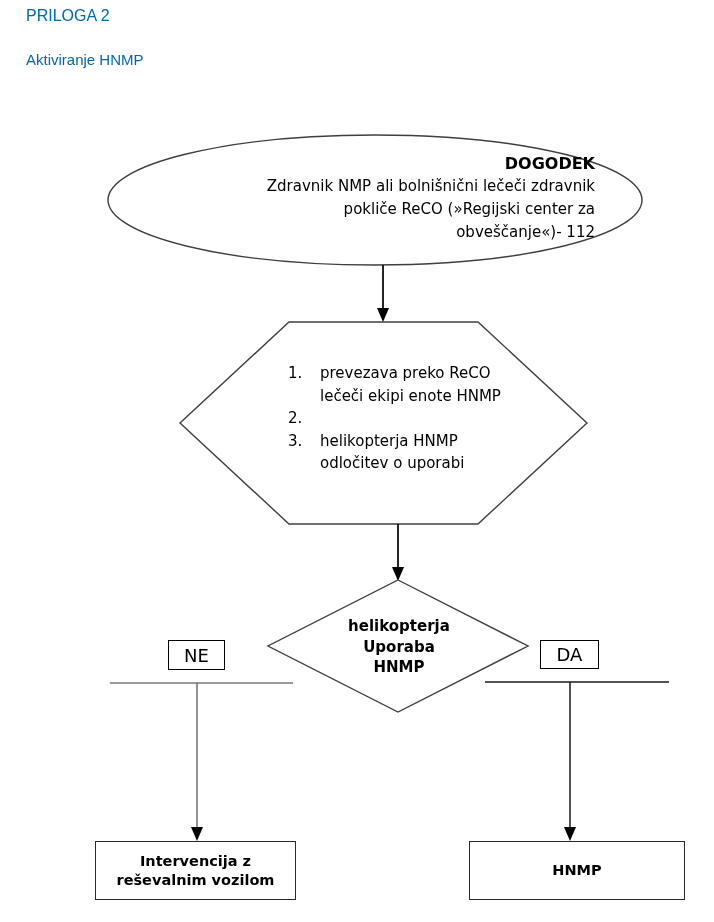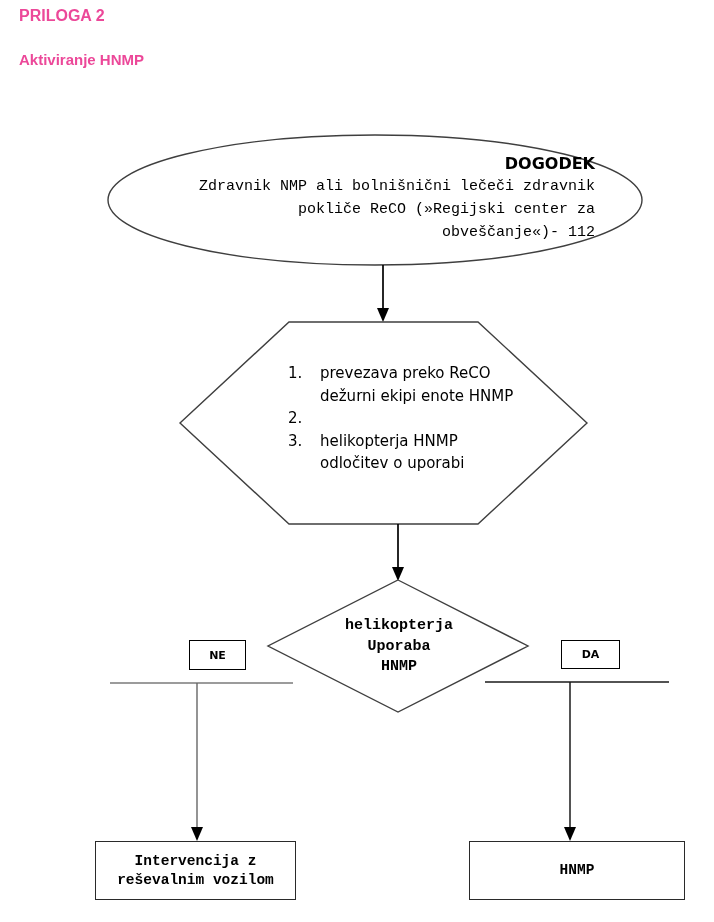--- a/index.html
+++ b/index.html
@@ -7,67 +7,67 @@
     position: relative;
     width: 714px;
     height: 922px;
     background: #ffffff;
     font-family: "DejaVu Sans", sans-serif;
     color: #000000;
     overflow: hidden;
   }
   .heading, .subheading {
     position: absolute;
-    left: 19px;
+    left: 26px;
     font-family: "Liberation Sans", sans-serif;
-    font-weight: bold;
-    color: #ec4899;
+    font-weight: normal;
+    color: #0369a1;
     white-space: nowrap;
   }
   .heading   { top: 7px;  font-size: 16px; }
   .subheading{ top: 51px; font-size: 15px; }
 
   svg.chart { position: absolute; left: 0; top: 0; }
   .shape  { fill: #ffffff; stroke: #3f3f3f; stroke-width: 1.4; }
   .boxline{ stroke: #1a1a1a; stroke-width: 1.5; }
   .grayline{ stroke: #7a7a7a; stroke-width: 1.6; }
   .grayline-v{ stroke: #666666; stroke-width: 1.4; }
   .arrowstem { stroke: #000000; stroke-width: 1.7; }
   .arrowhead { fill: #000000; stroke: none; }
 
   .ellipse-text {
     position: absolute;
     left: 155px; top: 152px; width: 440px;
     text-align: right;
     font-size: 15px; line-height: 23px;
   }
   .ev-title { font-size: 16px; font-weight: bold; }
-  .nowrap { white-space: nowrap; font-family: Liberation Mono, monospace; }
+  .nowrap { white-space: nowrap; }
 
   .hex-list { position: absolute; left: 288px; top: 362px; font-size: 15px; line-height: 22.5px; }
   .hex-item { display: flex; }
   .hex-num  { width: 32px; flex: 0 0 32px; }
   .hex-lines{ display: block; }
   .hex-lines .hl { display: block; white-space: nowrap; }
 
   .diamond-text {
     position: absolute;
     left: 322px; top: 616px; width: 154px;
     text-align: center;
     font-weight: bold; font-size: 15px; line-height: 20.5px;
   }
 
   .label-box {
     position: absolute;
     box-sizing: border-box;
     border: 1.5px solid #000000;
     background: #ffffff;
     text-align: center;
-    font-weight: bold; font-size: 11px;
-    display: flex; align-items: center; justify-content: center; margin-left: 21px;
+    font-weight: normal; font-size: 18px;
+    display: flex; align-items: center; justify-content: center;
   }
   .label-box.ne { left: 168px; top: 640px; width: 57px; height: 30px; }
   .label-box.da { left: 540px; top: 640px; width: 59px; height: 29px; }
 
   .outcome-box {
     position: absolute;
     box-sizing: border-box;
     border: 1.4px solid #2a2a2a;
     background: #ffffff;
     text-align: center;
@@ -113,21 +113,21 @@
     <div class="nowrap">Zdravnik NMP ali bolnišnični lečeči zdravnik</div>
     <div class="nowrap">pokliče ReCO (»Regijski center za</div>
     <div class="nowrap">obveščanje«)- 112</div>
   </div>
 
   <div class="hex-list">
     <div class="hex-item">
       <span class="hex-num">1.</span>
       <span class="hex-lines">
         <span class="hl">prevezava preko ReCO</span>
-        <span class="hl">dežurni ekipi enote HNMP</span>
+        <span class="hl">lečeči ekipi enote HNMP</span>
       </span>
     </div>
     <div class="hex-item">
       <span class="hex-num">2.</span>
     </div>
     <div class="hex-item">
       <span class="hex-num">3.</span>
       <span class="hex-lines">
         <span class="hl">helikopterja HNMP</span>
         <span class="hl">odločitev o uporabi</span>

